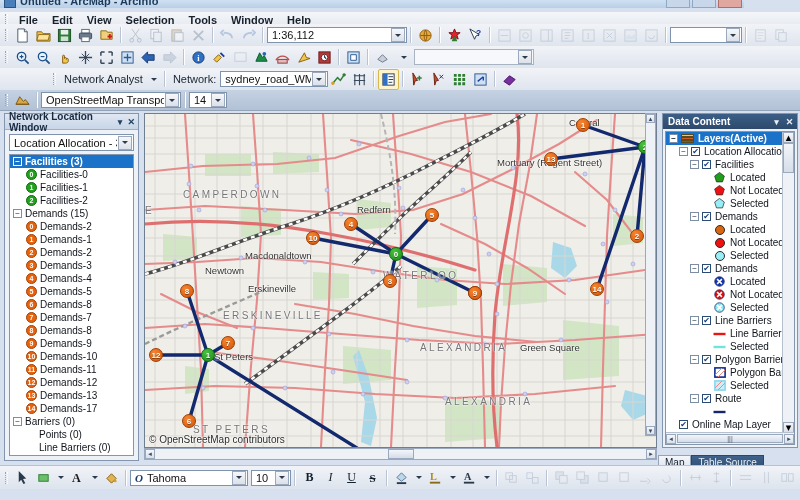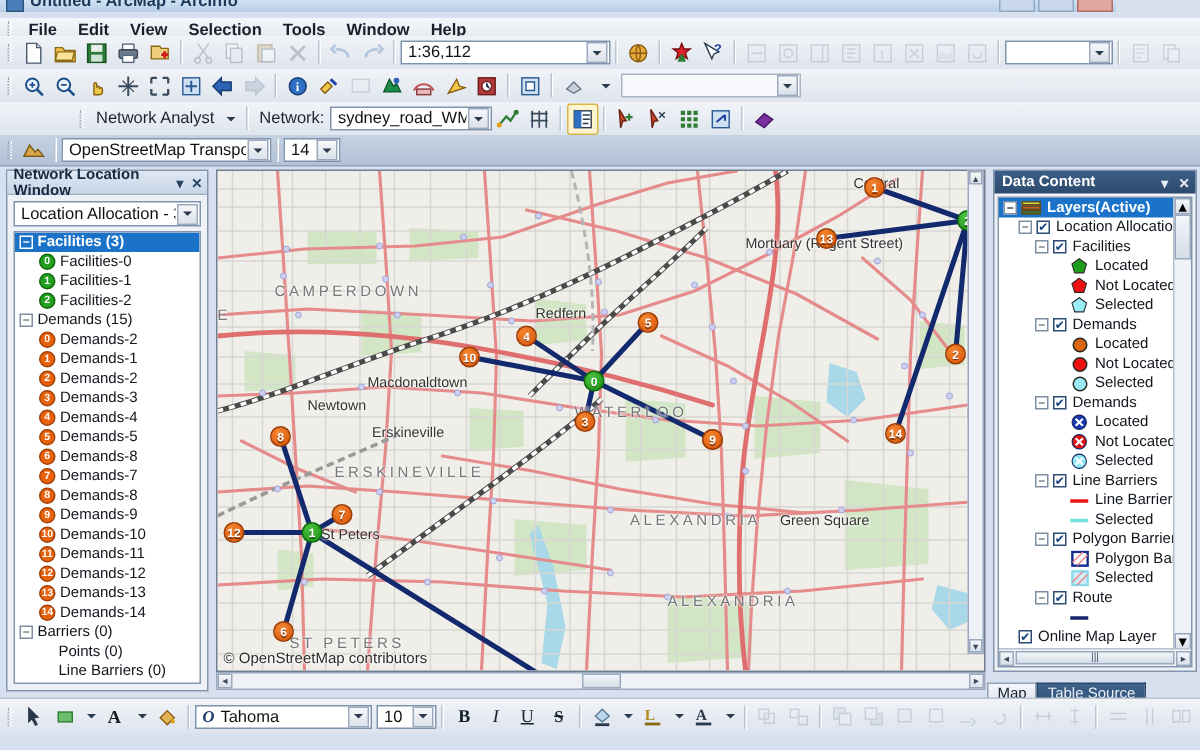--- a/index.html
+++ b/index.html
@@ -709,21 +709,21 @@
         <div class="trow ind1">
           <span class="pin o">12</span>
           <span>Demands-12</span>
         </div>
         <div class="trow ind1">
           <span class="pin o">13</span>
           <span>Demands-13</span>
         </div>
         <div class="trow ind1">
           <span class="pin o">14</span>
-          <span>Demands-14</span>
+          <span>Demands-17</span>
         </div>
         <div class="trow ind0">
           <span class="tog">−</span>
           <span>Barriers (0)</span>
         </div>
         <div class="trow ind2">
           <span>Points (0)</span>
         </div>
         <div class="trow ind2">
           <span>Line Barriers (0)</span>

